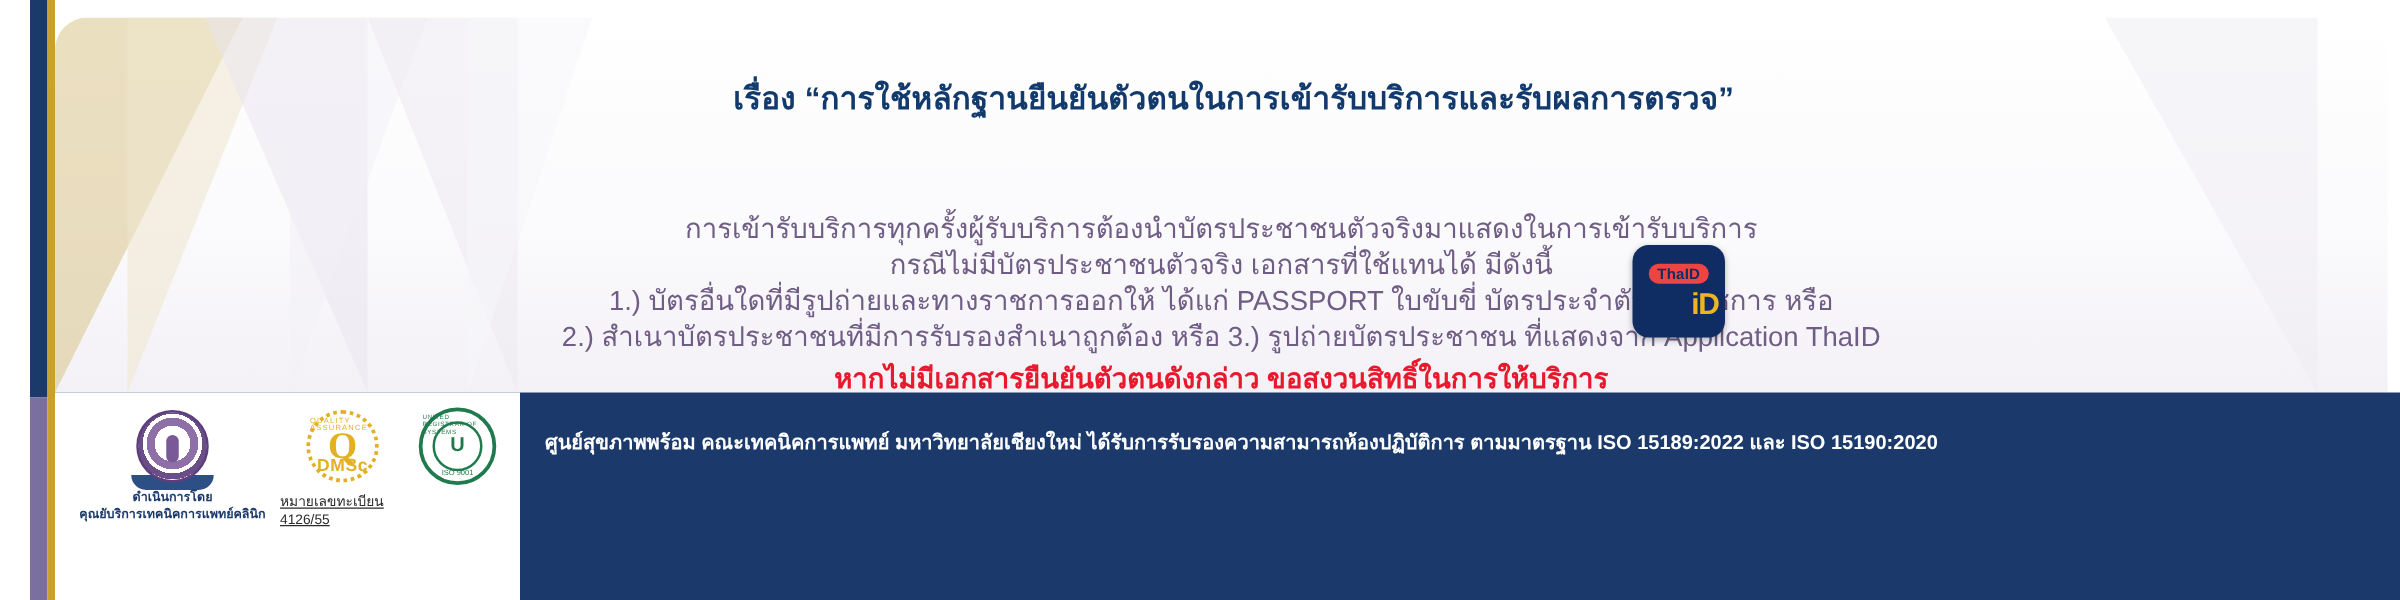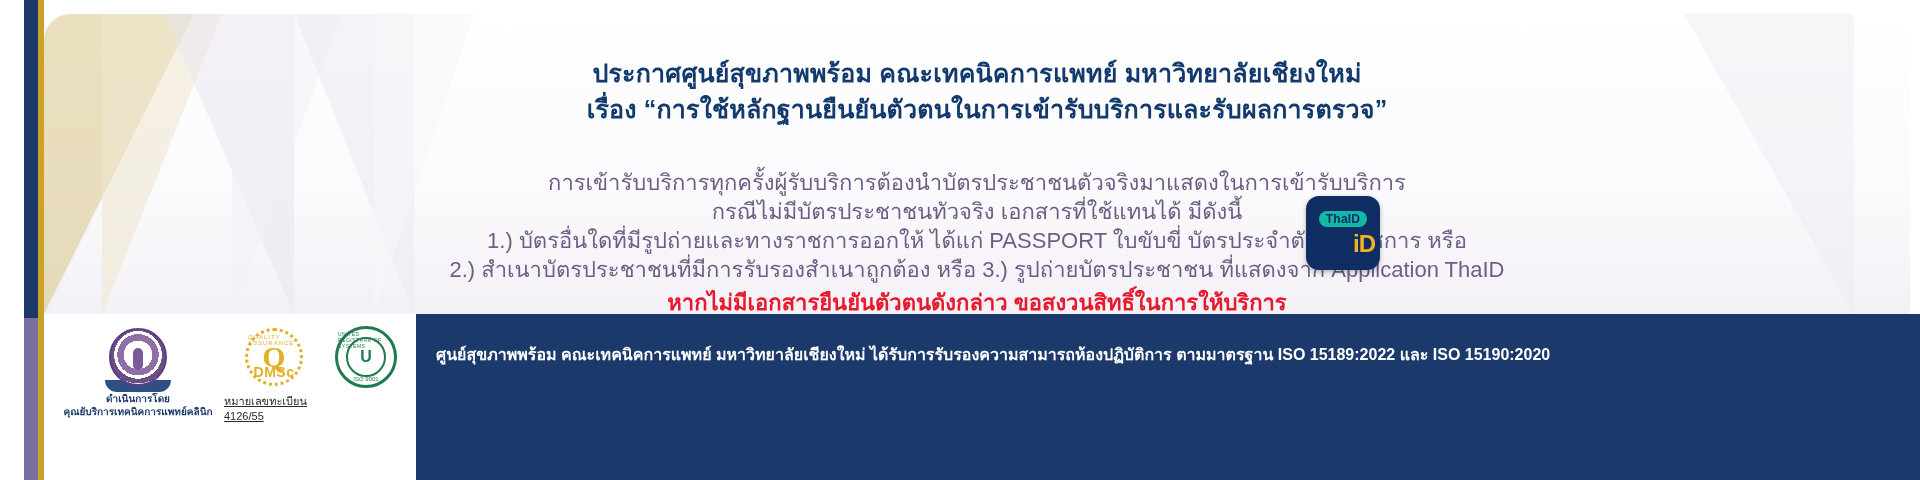--- a/index.html
+++ b/index.html
@@ -53,21 +53,21 @@
   }
 
   
   .thaid {
     position:absolute; left:1262px; top:182px; width:74px; height:74px;
     background:#0f2d63; border-radius:13px;
     display:flex; flex-direction:column; align-items:center; justify-content:center;
     box-shadow:0 2px 5px rgba(0,0,0,.28);
   }
   .thaid .pill {
-    background:#14b8a6; color:#0f2d63; font-weight:bold; font-size:12px;
+    background:#ef4444; color:#0f2d63; font-weight:bold; font-size:12px;
     padding:1px 7px; border-radius:8px; letter-spacing:.2px; line-height:14px;
   }
   .thaid .idlogo {
     margin-top:5px; color:#f0b323; font-weight:bold; font-size:24px; line-height:24px;
     letter-spacing:-1px;
     margin-left:42px;
   }
 
   
   .band {
@@ -148,27 +148,26 @@
   <div class="facet f2"></div>
   <div class="facet f3"></div>
   <div class="facet f4"></div>
   <div class="facet f5"></div>
   <div class="facet f6"></div>
   <div class="facet f7"></div>
 
   <div class="card-inner">
 
     <div class="title-block">
-      <div class="title-line l1">ประกาศศูนย์สุขภาพพร้อม คณะเทคนิคการแพทย์ มหาวิทยาลัยเชียงใหม่</div>
       <div class="title-line l2">เรื่อง “การใช้หลักฐานยืนยันตัวตนในการเข้ารับบริการและรับผลการตรวจ”</div>
     </div>
 
     <div class="body-block">
       <div class="body-line">การเข้ารับบริการทุกครั้งผู้รับบริการต้องนำบัตรประชาชนตัวจริงมาแสดงในการเข้ารับบริการ</div>
-      <div class="body-line">กรณีไม่มีบัตรประชาชนทัวจริง เอกสารที่ใช้แทนได้ มีดังนี้</div>
+      <div class="body-line">กรณีไม่มีบัตรประชาชนตัวจริง เอกสารที่ใช้แทนได้ มีดังนี้</div>
       <div class="body-line">1.)  บัตรอื่นใดที่มีรูปถ่ายและทางราชการออกให้ ได้แก่ PASSPORT ใบขับขี่ บัตรประจำตัวข้าราชการ หรือ</div>
       <div class="body-line">2.)  สำเนาบัตรประชาชนที่มีการรับรองสำเนาถูกต้อง   หรือ   3.) รูปถ่ายบัตรประชาชน ที่แสดงจาก Appilcation ThaID</div>
       <div class="body-line red">หากไม่มีเอกสารยืนยันตัวตนดังกล่าว ขอสงวนสิทธิ์ในการให้บริการ</div>
     </div>
 
     <div class="thaid">
       <span class="pill">ThaID</span>
       <span class="idlogo">iD</span>
     </div>
 

